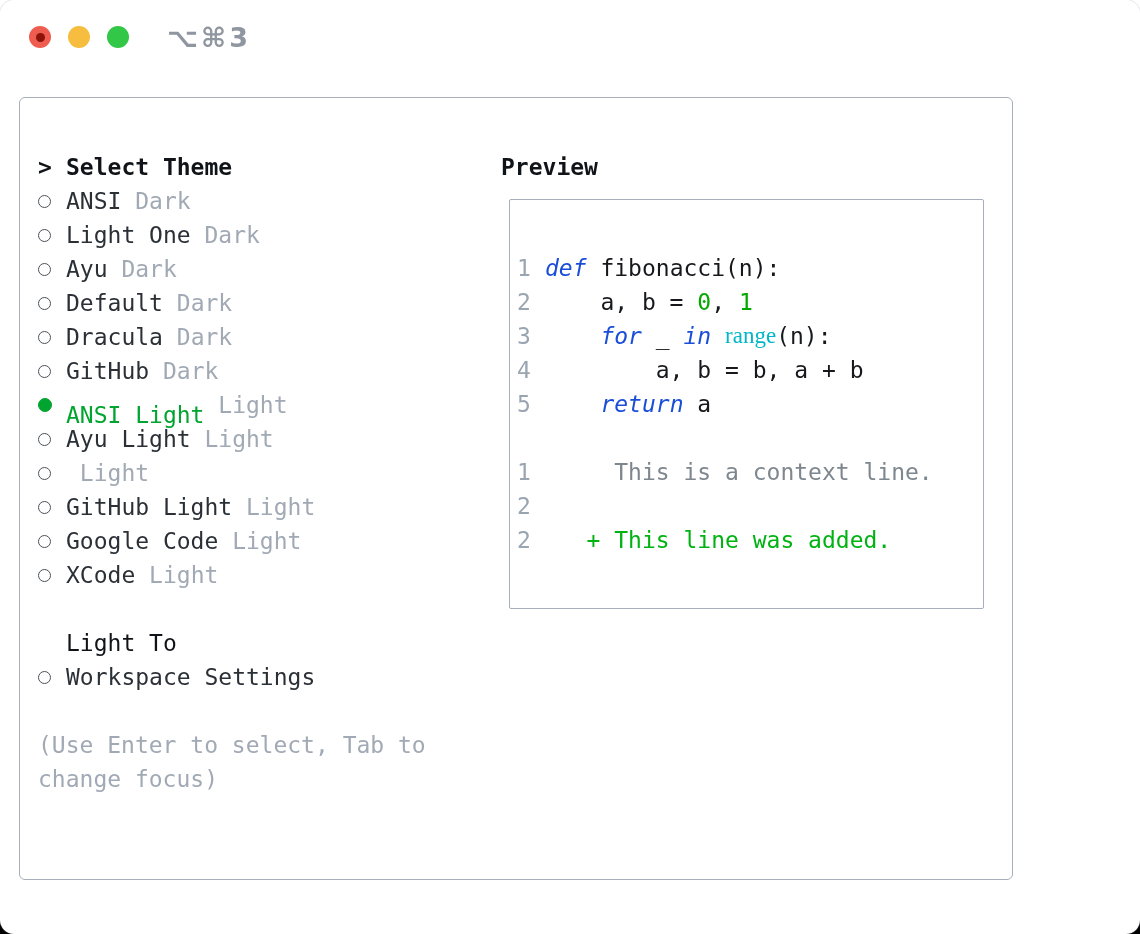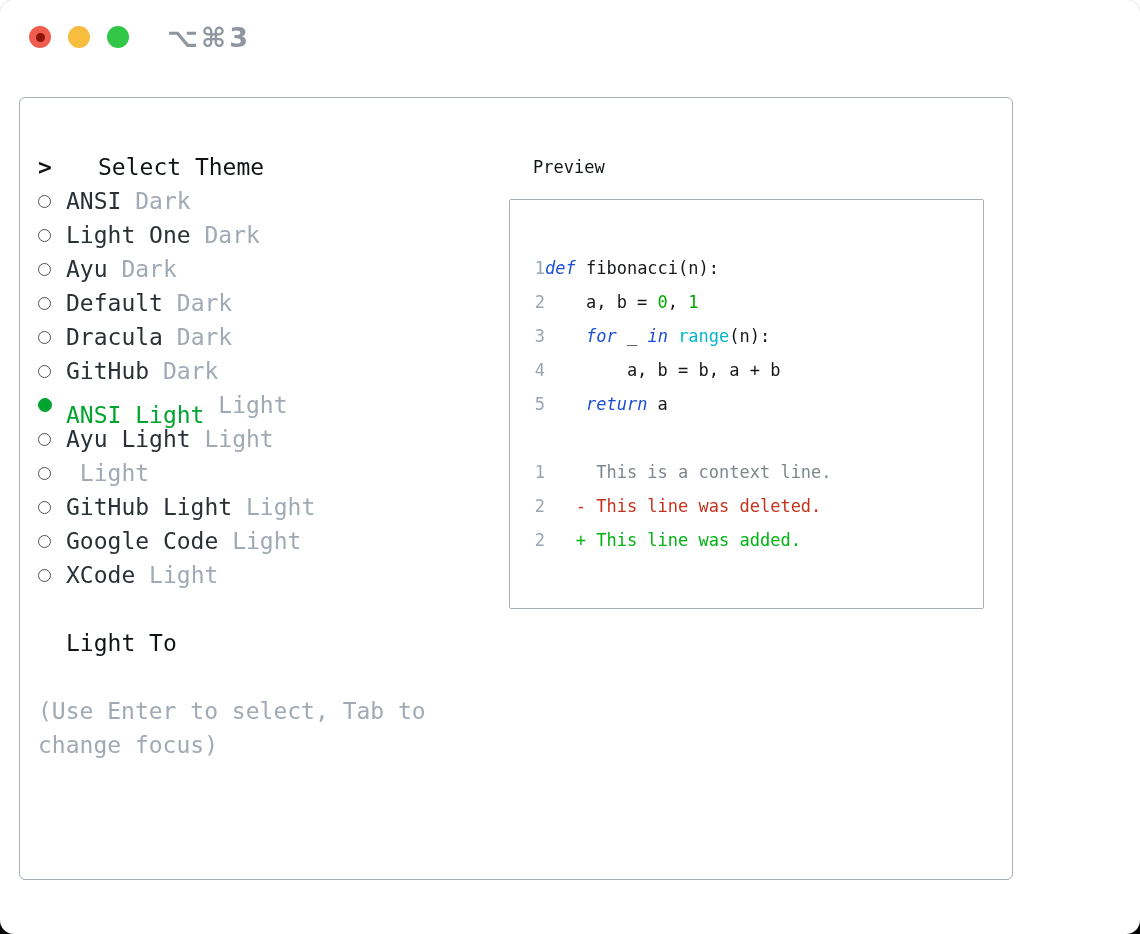--- a/index.html
+++ b/index.html
@@ -24,39 +24,39 @@
      margin:-4.5px 0 0 -4.5px;border-radius:50%;background:#8c1309;}
   .dot.yellow{background:#f6bd3f;}
   .dot.green{background:#33c748;}
   .shortcut{position:absolute;left:167px;top:37px;transform:translateY(-50%);
      font-family:"DejaVu Sans","Liberation Sans",sans-serif;font-weight:bold;
      font-size:27px;letter-spacing:3px;color:#8f96a0;}
   
   .panel{position:absolute;left:19px;top:97px;width:994px;height:783px;
      border:1.5px solid var(--border);border-radius:6px;display:flex;background:#fff;}
   .left-col{width:481px;flex:none;padding:52px 0 0 18px;font-size:23px;}
-  .right-col{flex:1;padding-top:52px;font-size:17px;text-align:right;}
+  .right-col{flex:1;padding-top:52px;font-size:23px;}
   .row{height:34px;display:flex;align-items:center;white-space:pre;}
   .mark{width:28px;flex:none;display:flex;align-items:center;}
   .arrow{color:var(--dark);font-weight:bold;}
-  .hdr{color:var(--dark);font-weight:normal;margin-left:32px;}
+  .hdr{color:var(--dark);font-weight:bold;}
   .apply-hdr{color:var(--dark);}
   .circle{width:13px;height:13px;border:1.5px solid #4b5259;border-radius:50%;flex:none;}
   .circle.filled{background:var(--accent-green);border-color:var(--accent-green);width:14px;height:14px;}
   .t-name{color:var(--name);}
   .t-variant{color:var(--muted);}
   .theme-item.selected .t-name,.apply-item.selected .t-name{color:var(--accent-green);margin-top:20px;}
   .hint{color:var(--muted);}
   
   .preview-box{margin:15px 0 0 8px;width:475px;height:410px;border:1.5px solid var(--border);
      border-radius:2px;padding:51px 0 0 7px;background:#fff;}
   .code-line{height:34px;display:flex;align-items:center;white-space:pre;}
   .gutter{width:28px;flex:none;color:var(--gutter);}
   .seg-kw{color:var(--kw);font-style:italic;}
-  .seg-builtin{color:var(--builtin);}
+  .seg-builtin{color:var(--builtin);font-family:Liberation Serif, serif;}
   .seg-num{color:var(--numlit);}
   .seg-plain{color:var(--plain);}
   .seg-context{color:var(--context);}
   .seg-deleted{color:var(--deleted);}
   .seg-added{color:var(--added);}
 </style>
 </head>
 <body>
 
 <div class="corner corner-l"></div>
@@ -89,36 +89,37 @@
           <div class="row theme-item"><span class="mark"><span class="circle"></span></span><span class="t-variant"> Light</span></div>
           <div class="row theme-item"><span class="mark"><span class="circle"></span></span><span class="t-name">GitHub Light</span><span class="t-variant"> Light</span></div>
           <div class="row theme-item"><span class="mark"><span class="circle"></span></span><span class="t-name">Google Code</span><span class="t-variant"> Light</span></div>
           <div class="row theme-item"><span class="mark"><span class="circle"></span></span><span class="t-name">XCode</span><span class="t-variant"> Light</span></div>
         </div>
       <div class="row"></div>
       <div class="row">
         <span class="mark"></span><span class="apply-hdr">Light To</span>
       </div>
       <div id="apply-list">
+          <div class="row apply-item"><span class="mark"><span class="circle"></span></span><span class="t-name">Workspace Settings</span></div>
         </div>
       <div class="row"></div>
       <div class="row hint">(Use Enter to select, Tab to</div>
       <div class="row hint">change focus)</div>
     </div>
 
     <div class="right-col">
       <div class="row">
         <span class="hdr">Preview</span>
       </div>
       <div class="preview-box" id="preview-box">
           <div class="code-line"><span class="gutter">1</span><span class="seg-kw">def</span><span class="seg-plain"> fibonacci(n):</span></div>
           <div class="code-line"><span class="gutter">2</span><span class="seg-plain">    a, b = </span><span class="seg-num">0</span><span class="seg-plain">, </span><span class="seg-num">1</span></div>
           <div class="code-line"><span class="gutter">3</span><span class="seg-plain">    </span><span class="seg-kw">for</span><span class="seg-plain"> _ </span><span class="seg-kw">in</span><span class="seg-plain"> </span><span class="seg-builtin">range</span><span class="seg-plain">(n):</span></div>
           <div class="code-line"><span class="gutter">4</span><span class="seg-plain">        a, b = b, a + b</span></div>
           <div class="code-line"><span class="gutter">5</span><span class="seg-plain">    </span><span class="seg-kw">return</span><span class="seg-plain"> a</span></div>
           <div class="code-line"><span class="gutter"></span></div>
           <div class="code-line"><span class="gutter">1</span><span class="seg-context">     This is a context line.</span></div>
-          <div class="code-line"><span class="gutter">2</span><span class="seg-deleted">   - This line was deleted.</span></div>
+          <div class="code-line"><span class="gutter">2</span></div>
           <div class="code-line"><span class="gutter">2</span><span class="seg-added">   + This line was added.</span></div>
         </div>
     </div>
   </div>
 </div>
 
 </body></html>

